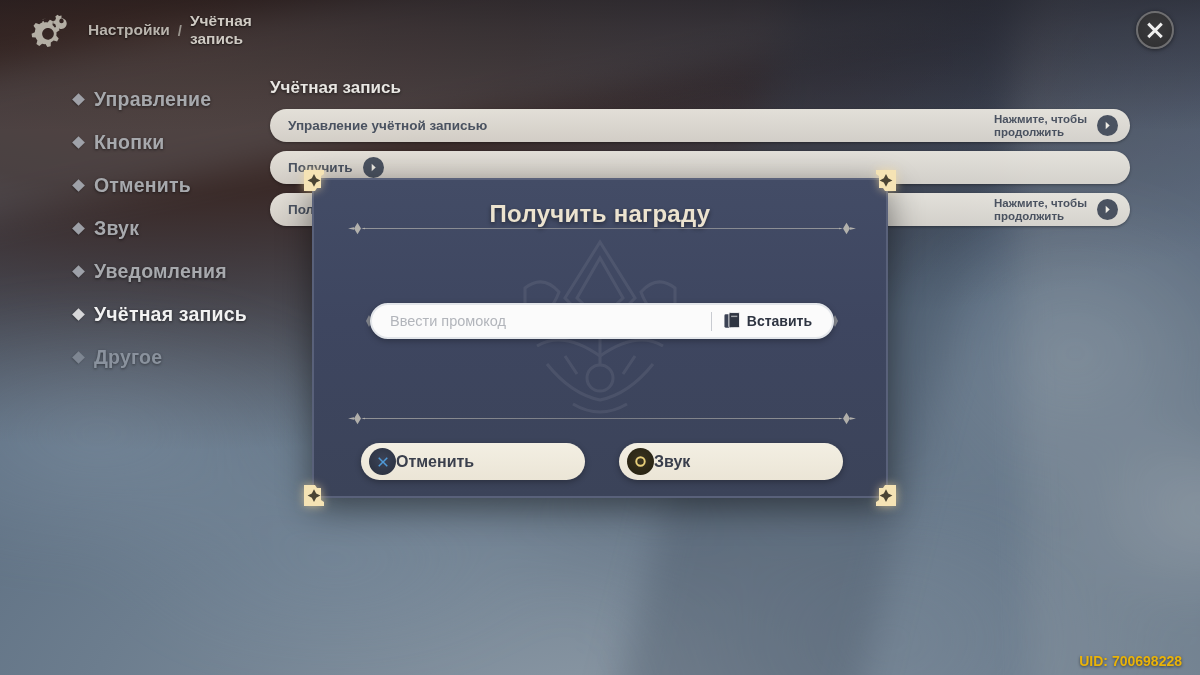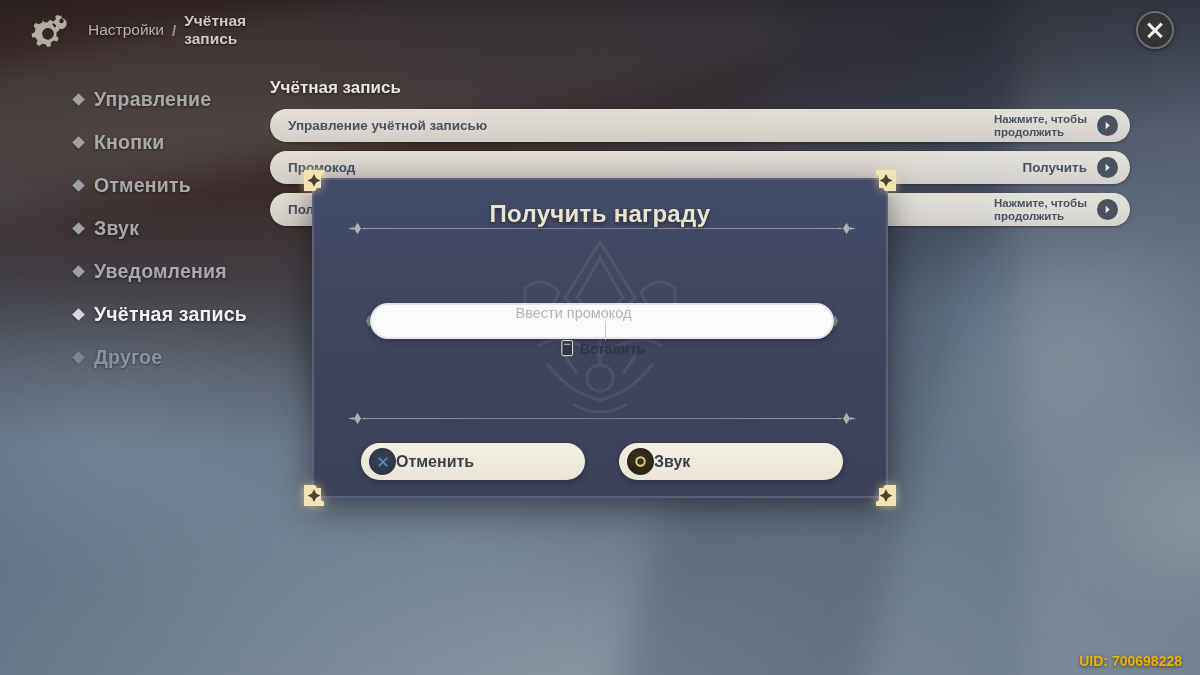--- a/index.html
+++ b/index.html
@@ -46,21 +46,21 @@
   }
 
   
   #topbar { position:absolute; left:0; top:0; width:1200px; height:60px; }
   #gear-icon { position:absolute; left:28px; top:9px; width:44px; height:42px; }
   #breadcrumb {
     position:absolute; left:88px; top:0; height:60px;
     display:flex; align-items:center; gap:8px;
   }
   .crumb-root {
-    color:#b9b4ad; font-size:15.5px; font-weight:normal;
+    color:#b9b4ad; font-size:15.5px; font-weight:bold;
     text-shadow:0 1px 2px rgba(0,0,0,.65);
   }
   .crumb-sep { color:#9a958e; font-size:15px; font-weight:bold; }
   .crumb-cur {
     color:#cfcac3; font-size:15.5px; font-weight:bold; line-height:18px;
     max-width:74px; text-shadow:0 1px 2px rgba(0,0,0,.65);
   }
   #close-button {
     position:absolute; right:26px; top:11px; width:38px; height:38px;
     border-radius:50%;
@@ -167,21 +167,20 @@
 
   #promo-field {
     position:absolute; left:48px; top:123px; width:480px; height:36px;
   }
   .field-pill {
     position:absolute; left:8px; top:0; width:464px; height:36px;
     background:#fbfbfb; border-radius:18px;
     border:2px solid #e3e6ea;
     display:flex; align-items:center; padding:0 4px 0 18px;
     box-shadow:0 2px 6px rgba(0,0,0,.28);
-    flex-direction:column;
   }
   #promo-input {
     flex:1 1 auto; border:none; outline:none; background:transparent;
     font-family:"Liberation Sans", sans-serif;
     font-size:14.5px; color:#3b4254;
   }
   #promo-input::placeholder { color:#b2b5bb; }
   .field-sep { width:1px; height:19px; background:#c8cbd1; margin:0 12px 0 4px; flex:0 0 auto; }
   #paste-button {
     display:flex; align-items:center; gap:7px;
@@ -292,21 +291,20 @@
     <span class="row-action">Нажмите, чтобы
 продолжить</span>
     <span class="row-arrow">
       <svg viewBox="0 0 12 12">
           <path d="M4 1.8L8.4 6 4 10.2z" fill="#efece4"></path>
         </svg>
     </span>
   </div>
 
   <div class="setting-row">
-    <span class="row-label">Промокод</span>
     <span class="row-action single">Получить</span>
     <span class="row-arrow">
       <svg viewBox="0 0 12 12">
           <path d="M4 1.8L8.4 6 4 10.2z" fill="#efece4"></path>
         </svg>
     </span>
   </div>
 
   <div class="setting-row">
     <span class="row-label">Получить награду</span>

